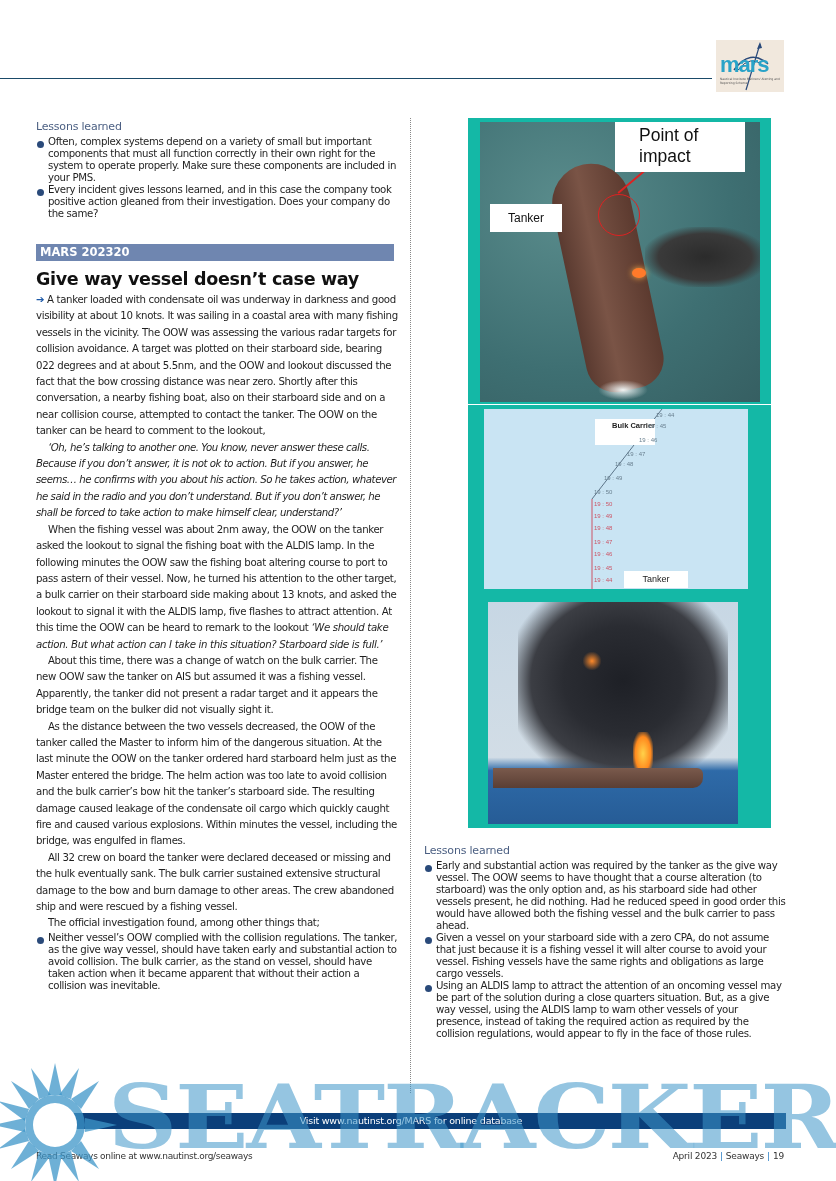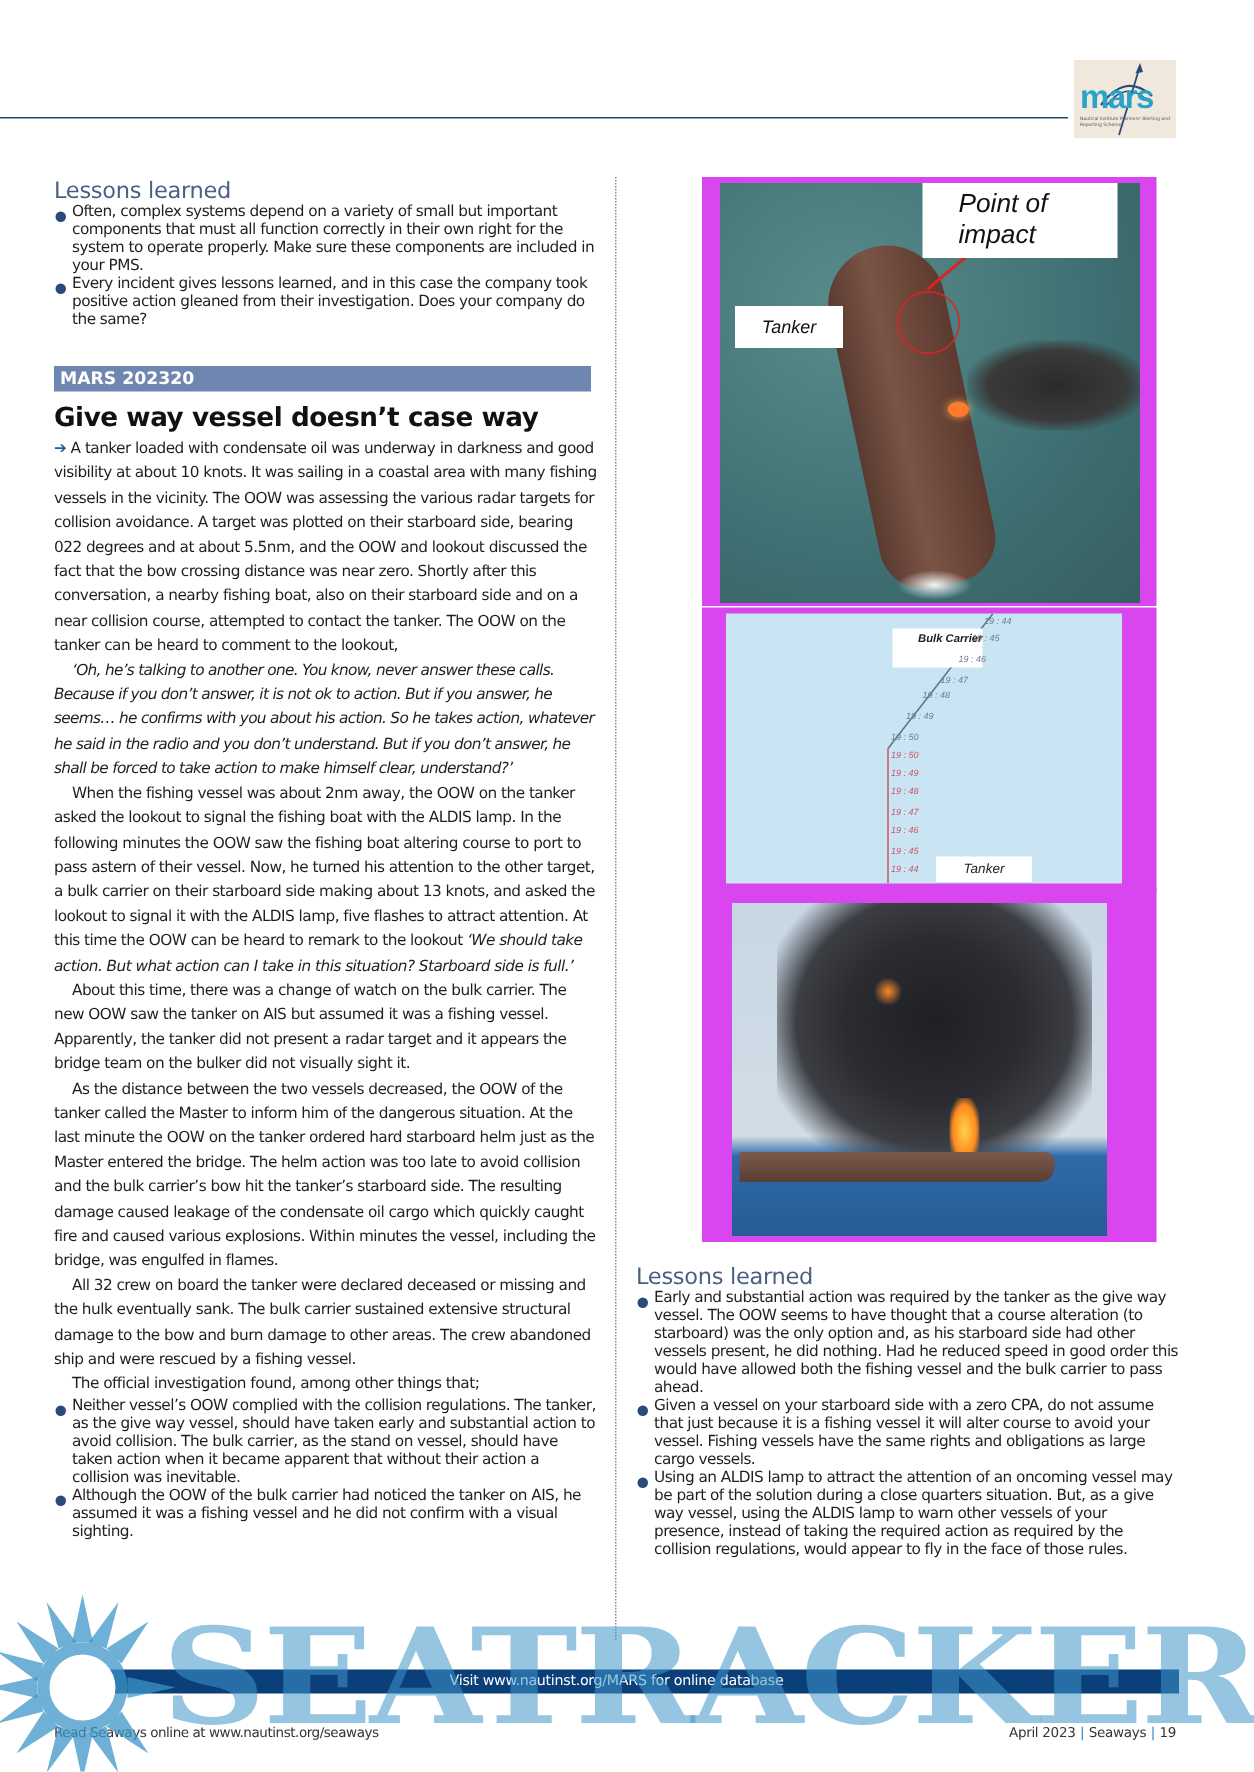--- a/index.html
+++ b/index.html
@@ -10,35 +10,35 @@
   .logo { position: absolute; left: 716px; top: 40px; width: 68px; height: 52px; background: #f1e8dd; }
   .logo svg { position: absolute; left: 0; top: 0; }
   .logo .logo-word { position: absolute; left: 4px; top: 14px; font-family: "Liberation Sans", sans-serif; font-weight: bold; font-size: 22px; color: #2aa3c8; letter-spacing: -1px; line-height: 22px; }
   .logo .logo-sub { position: absolute; left: 4px; top: 37px; width: 60px; font-size: 3px; color: #555; line-height: 4px; }
 
   .col-divider { position: absolute; left: 410px; top: 118px; height: 975px; border-left: 1px dotted #888; }
 
   .left-col { position: absolute; left: 36px; top: 118px; width: 362px; }
   .right-col { position: absolute; left: 424px; top: 842px; width: 362px; }
 
-  .section-heading { font-family: "DejaVu Sans", sans-serif; font-size: 15px; color: #4b5f82; line-height: 18px; letter-spacing: -0.2px; }
+  .section-heading { font-family: "DejaVu Sans", sans-serif; font-size: 11px; color: #4b5f82; line-height: 18px; letter-spacing: -0.2px; }
   .bullets { list-style: none; }
   .bullets li { position: relative; padding-left: 12px; font-size: 10.2px; line-height: 12px; letter-spacing: -0.35px; color: #1f1f1f; }
   .bullets li::before { content: ""; position: absolute; left: 1px; top: 5px; width: 7px; height: 7px; border-radius: 50%; background: #2a4a7a; }
 
   .mars-bar { margin-top: 24px; width: 358px; height: 17px; background: #6f86b0; color: #fff; font-weight: bold; font-size: 11.5px; line-height: 17px; padding-left: 4px; }
   .article-title { margin-top: 5px; font-size: 17.5px; font-weight: bold; color: #111; line-height: 26px; letter-spacing: -0.3px; }
 
   .para { font-size: 10.2px; line-height: 16.4px; letter-spacing: -0.35px; color: #1f1f1f; }
   .para.indent { text-indent: 12px; }
   .para .arrow { color: #1e5aa8; font-weight: bold; }
   .quote { font-style: italic; font-size: 10.2px; line-height: 16.4px; letter-spacing: -0.45px; color: #1f1f1f; text-indent: 12px; }
   em { }
 
-  .photo { position: absolute; background: #d946ef; font-style: italic; }
+  .photo { position: absolute; background: #14b8a6; }
   .photo1 { left: 468px; top: 118px; width: 303px; height: 286px; }
   .photo2 { left: 468px; top: 405px; width: 303px; height: 190px; }
   .photo3 { left: 468px; top: 592px; width: 303px; height: 236px; }
 
   .photo1 .inner { position: absolute; left: 12px; top: 4px; width: 280px; height: 280px; background: radial-gradient(ellipse at 30% 30%, #5a8c8c, #3e6f72 60%, #365f62); overflow: hidden; }
   .photo1 .hull { position: absolute; left: 88px; top: 40px; width: 78px; height: 230px; background: linear-gradient(90deg, #5a3a30, #7a5446 40%, #5c3a2f); border-radius: 40px 40px 30px 30px; transform: rotate(-12deg); transform-origin: center; }
   .photo1 .smoke { position: absolute; left: 165px; top: 105px; width: 120px; height: 60px; background: radial-gradient(ellipse, #2b2b2b, #3a3a3a 55%, rgba(60,70,70,0) 75%); }
   .photo1 .fire { position: absolute; left: 152px; top: 146px; width: 14px; height: 10px; background: #ff7a2a; border-radius: 50%; box-shadow: 0 0 6px #ffaa44; }
   .photo1 .wake { position: absolute; left: 118px; top: 258px; width: 50px; height: 20px; background: radial-gradient(ellipse, #f0f4f4, rgba(240,244,244,0) 70%); }
   .photo1 .label-impact { position: absolute; left: 135px; top: 0; width: 130px; height: 50px; background: #fff; font-family: "Liberation Sans", sans-serif; font-size: 17.5px; line-height: 21px; padding: 3px 0 0 24px; color: #111; }
@@ -97,21 +97,20 @@
 
   <p class="para"><span class="arrow">➔</span> <span>A tanker loaded with condensate oil was underway in darkness and good visibility at about 10 knots. It was sailing in a coastal area with many fishing vessels in the vicinity. The OOW was assessing the various radar targets for collision avoidance. A target was plotted on their starboard side, bearing 022 degrees and at about 5.5nm, and the OOW and lookout discussed the fact that the bow crossing distance was near zero. Shortly after this conversation, a nearby fishing boat, also on their starboard side and on a near collision course, attempted to contact the tanker. The OOW on the tanker can be heard to comment to the lookout,</span></p>
   <p class="quote">‘Oh, he’s talking to another one. You know, never answer these calls. Because if you don’t answer, it is not ok to action. But if you answer, he seems… he confirms with you about his action. So he takes action, whatever he said in the radio and you don’t understand. But if you don’t answer, he shall be forced to take action to make himself clear, understand?’</p>
   <p class="para indent"><span>When the fishing vessel was about 2nm away, the OOW on the tanker asked the lookout to signal the fishing boat with the ALDIS lamp. In the following minutes the OOW saw the fishing boat altering course to port to pass astern of their vessel. Now, he turned his attention to the other target, a bulk carrier on their starboard side making about 13 knots, and asked the lookout to signal it with the ALDIS lamp, five flashes to attract attention. At this time the OOW can be heard to remark to the lookout</span> <em>‘We should take action. But what action can I take in this situation? Starboard side is full.’</em></p>
   <p class="para indent">About this time, there was a change of watch on the bulk carrier. The new OOW saw the tanker on AIS but assumed it was a fishing vessel. Apparently, the tanker did not present a radar target and it appears the bridge team on the bulker did not visually sight it.</p>
   <p class="para indent">As the distance between the two vessels decreased, the OOW of the tanker called the Master to inform him of the dangerous situation. At the last minute the OOW on the tanker ordered hard starboard helm just as the Master entered the bridge. The helm action was too late to avoid collision and the bulk carrier’s bow hit the tanker’s starboard side. The resulting damage caused leakage of the condensate oil cargo which quickly caught fire and caused various explosions. Within minutes the vessel, including the bridge, was engulfed in flames.</p>
   <p class="para indent">All 32 crew on board the tanker were declared deceased or missing and the hulk eventually sank. The bulk carrier sustained extensive structural damage to the bow and burn damage to other areas. The crew abandoned ship and were rescued by a fishing vessel.</p>
   <p class="para indent">The official investigation found, among other things that;</p>
   <ul class="bullets">
     <li>Neither vessel’s OOW complied with the collision regulations. The tanker, as the give way vessel, should have taken early and substantial action to avoid collision. The bulk carrier, as the stand on vessel, should have taken action when it became apparent that without their action a collision was inevitable.</li>
-    <li>Although the OOW of the bulk carrier had noticed the tanker on AIS, he assumed it was a fishing vessel and he did not confirm with a visual sighting.</li>
   </ul>
 </div>
 
 <div class="photo photo1">
   <div class="inner">
     <div class="hull"></div>
     <div class="smoke"></div>
     <div class="fire"></div>
     <div class="wake"></div>
     <div class="circle"></div>

